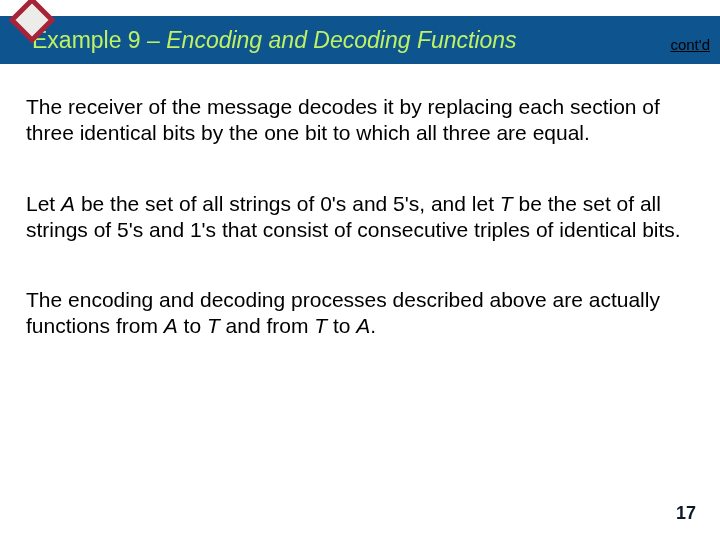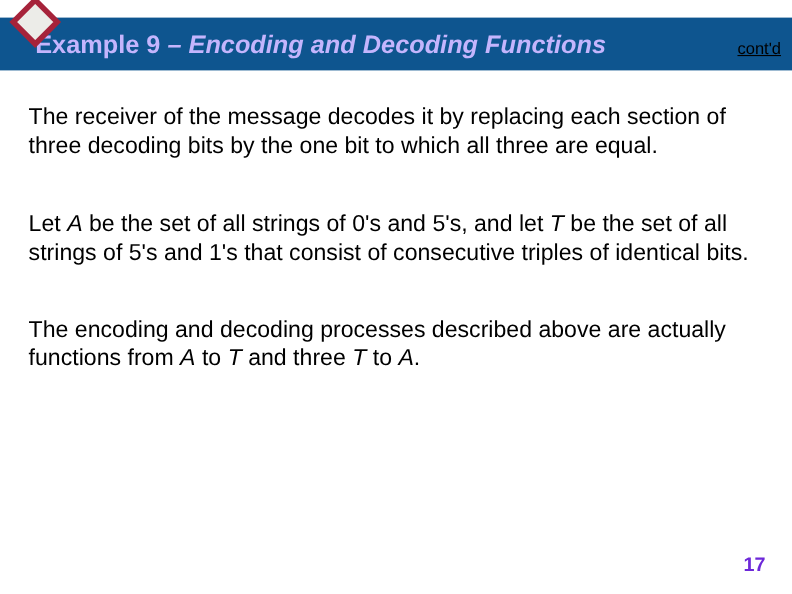--- a/index.html
+++ b/index.html
@@ -10,24 +10,24 @@
     top: 16px;
     left: 0;
     width: 720px;
     height: 48px;
     background: #0e558f;
     display: flex;
     align-items: center;
     padding-left: 32px;
   }
   .title-text {
-    color: #c4b5fd;
+    color: #bef264;
     font-size: 23px;
     font-style: italic;
-    font-weight: bold;
+    font-weight: normal;
   }
   .title-text .ex { font-style: normal; }
   .contd {
     position: absolute;
     top: 36px;
     right: 10px;
     font-size: 15px;
     color: #000000;
     text-decoration: underline;
   }
@@ -51,21 +51,21 @@
     line-height: 1.25;
     margin-bottom: 44px;
   }
   .para .it { font-style: italic; }
   .page-num {
     position: absolute;
     bottom: 16px;
     right: 24px;
     font-size: 18px;
     font-weight: bold;
-    color: #6d28d9;
+    color: #0f172a;
   }
 </style>
 </head>
 <body>
 
 <div class="slide">
 
   <div class="diamond-wrap">
     <svg viewBox="0 0 48 48" width="48" height="48">
       <polygon points="24,4 44,24 24,44 4,24" fill="#ecece8" stroke="#a6233a" stroke-width="5"></polygon>
@@ -76,28 +76,28 @@
     <span class="title-text">
       <span class="ex">Example 9</span><span> – </span><span>Encoding and Decoding Functions</span>
     </span>
   </div>
 
   <div class="contd">cont'd</div>
 
   <div class="body-area">
 
     <p class="para">
-      <span>The receiver of the message decodes it by replacing each section of three decoding bits by the one bit to which all three are equal.</span>
+      <span>The receiver of the message decodes it by replacing each section of three identical bits by the one bit to which all three are equal.</span>
     </p>
 
     <p class="para">
       <span>Let </span><span class="it">A</span><span> be the set of all strings of 0's and 5's, and let </span><span class="it">T</span><span> be the set of all strings of 5's and 1's that consist of consecutive triples of identical bits.</span>
     </p>
 
     <p class="para">
-      <span>The encoding and decoding processes described above are actually functions from </span><span class="it">A</span><span> to </span><span class="it">T</span><span> and three </span><span class="it">T</span><span> to </span><span class="it">A</span><span>.</span>
+      <span>The encoding and decoding processes described above are actually functions from </span><span class="it">A</span><span> to </span><span class="it">T</span><span> and from </span><span class="it">T</span><span> to </span><span class="it">A</span><span>.</span>
     </p>
 
   </div>
 
   <div class="page-num">17</div>
 
 </div>
 
 </body></html>

